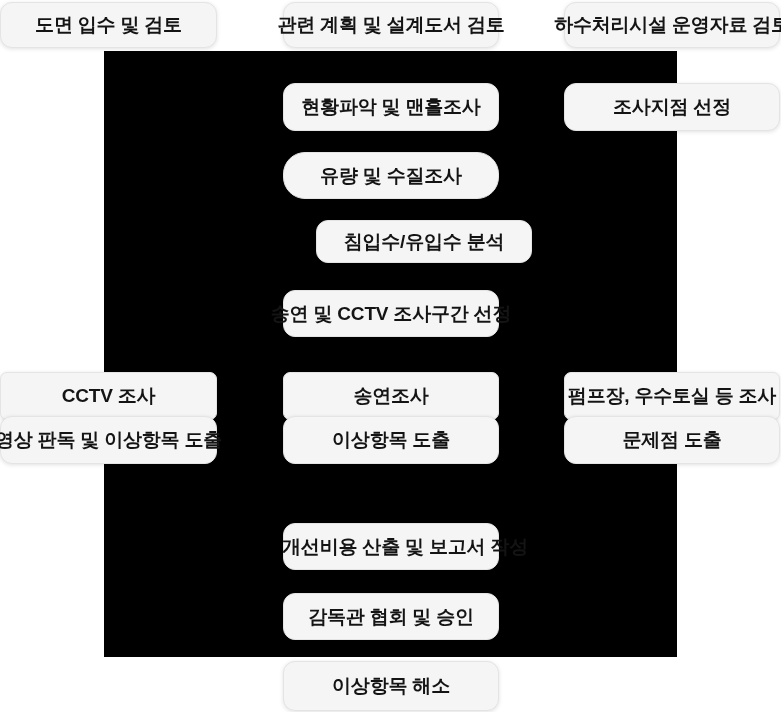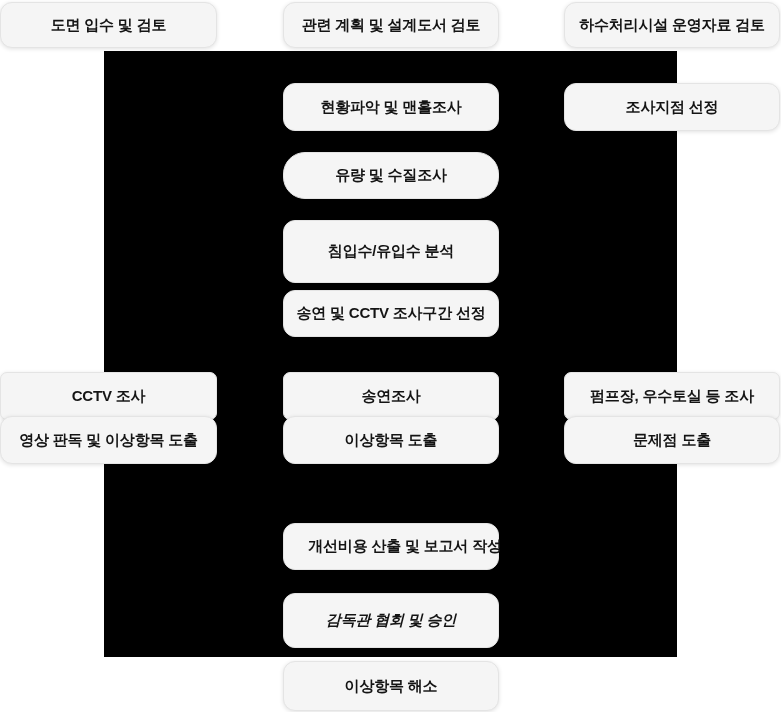--- a/index.html
+++ b/index.html
@@ -29,39 +29,39 @@
   }
   .box {
     position: absolute;
     height: 48px;
     background: var(--box_bg);
     border: 1px solid var(--box_border);
     border-radius: 12px;
     display: flex;
     align-items: center;
     justify-content: center;
-    font-size: 15px;
+    font-size: 19px;
     font-weight: 600;
     color: var(--text);
     letter-spacing: -0.2px;
     box-shadow: 0 1px 4px rgba(0,0,0,0.12);
     white-space: nowrap;
   }
   .col-l { left: 0px;   width: 217px; }
   .col-c { left: 283px; width: 216px; }
   .col-r { left: 564px; width: 216px; }
   .r1  { top: 2px; height: 46px; }
   .r2  { top: 83px; }
   .r3  { top: 152px; height: 47px; border-radius: 22px; }
-  .r4  { top: 220px; height: 63px; }
+  .r4  { top: 220px; height: 43px; margin-left: 33px; }
   .r5  { top: 290px; height: 47px; }
   .r6  { top: 372px; border-radius: 7px; }
   .r7  { top: 416px; text-align: right; }
   .r8  { top: 523px; height: 47px; padding-left: 28px; }
-  .r9  { top: 593px; height: 55px; font-style: italic; }
+  .r9  { top: 593px; height: 47px; }
   .r10 { top: 661px; height: 50px; }
 </style>
 </head>
 <body>
 
 <div class="canvas">
   <div class="panel"></div>
 
   <div class="box col-l r1">도면 입수 및 검토</div>
   <div class="box col-c r1">관련 계획 및 설계도서 검토</div>

